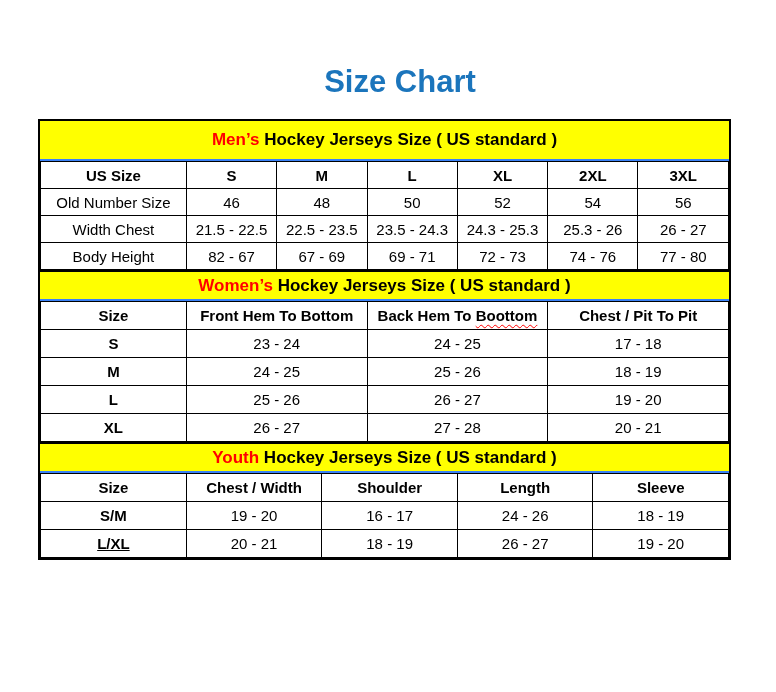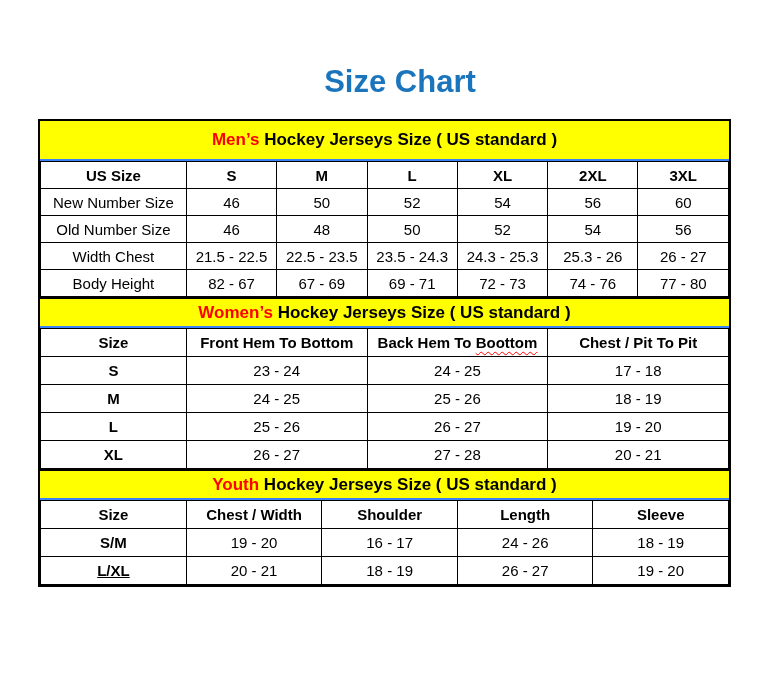--- a/index.html
+++ b/index.html
@@ -66,29 +66,20 @@
     </colgroup>
     <tbody>
         <tr>
       <th>US Size</th>
       <th>S</th>
       <th>M</th>
       <th>L</th>
       <th>XL</th>
       <th>2XL</th>
       <th>3XL</th>
-    </tr>
-    <tr>
-      <td>New Number Size</td>
-      <td>46</td>
-      <td>50</td>
-      <td>52</td>
-      <td>54</td>
-      <td>56</td>
-      <td>60</td>
     </tr>
     <tr>
       <td>Old Number Size</td>
       <td>46</td>
       <td>48</td>
       <td>50</td>
       <td>52</td>
       <td>54</td>
       <td>56</td>
     </tr>

